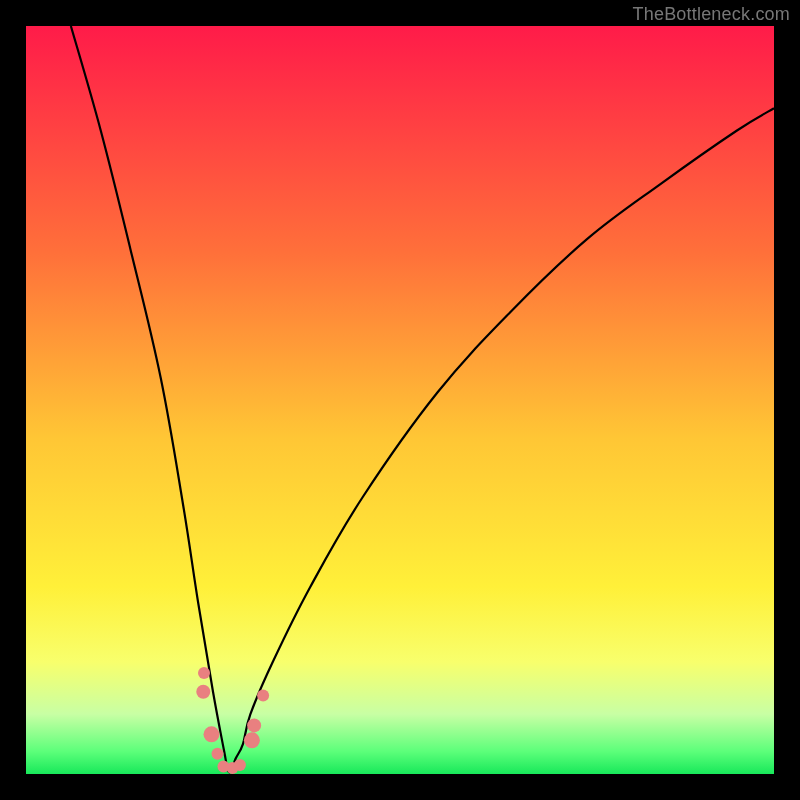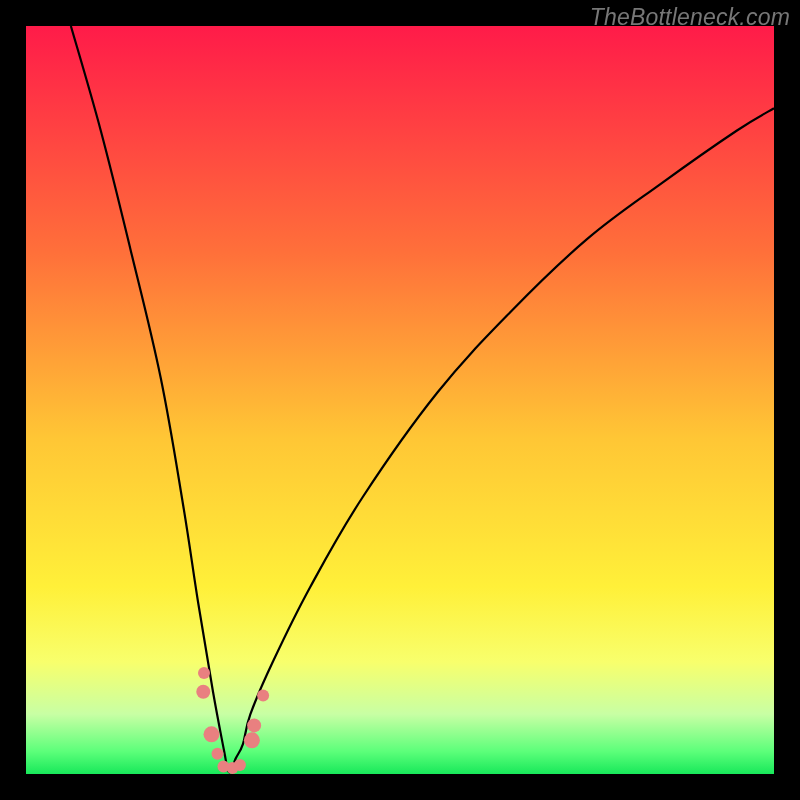--- a/index.html
+++ b/index.html
@@ -26,26 +26,25 @@
       #c8ffa4 92%,
       #5cff7a 97%,
       #18e85a 100%
     );
   }
   .watermark {
     position: absolute;
     top: 4px;
     right: 10px;
     color: #777;
-    font-size: 23px;
+    font-size: 18px;
     font-weight: 500;
     letter-spacing: 0.2px;
     user-select: none;
     z-index: 5;
-    font-style: italic;
   }
   svg.plot {
     position: absolute;
     left: 0;
     top: 0;
     width: 748px;
     height: 748px;
     overflow: visible;
   }
   .curve {

